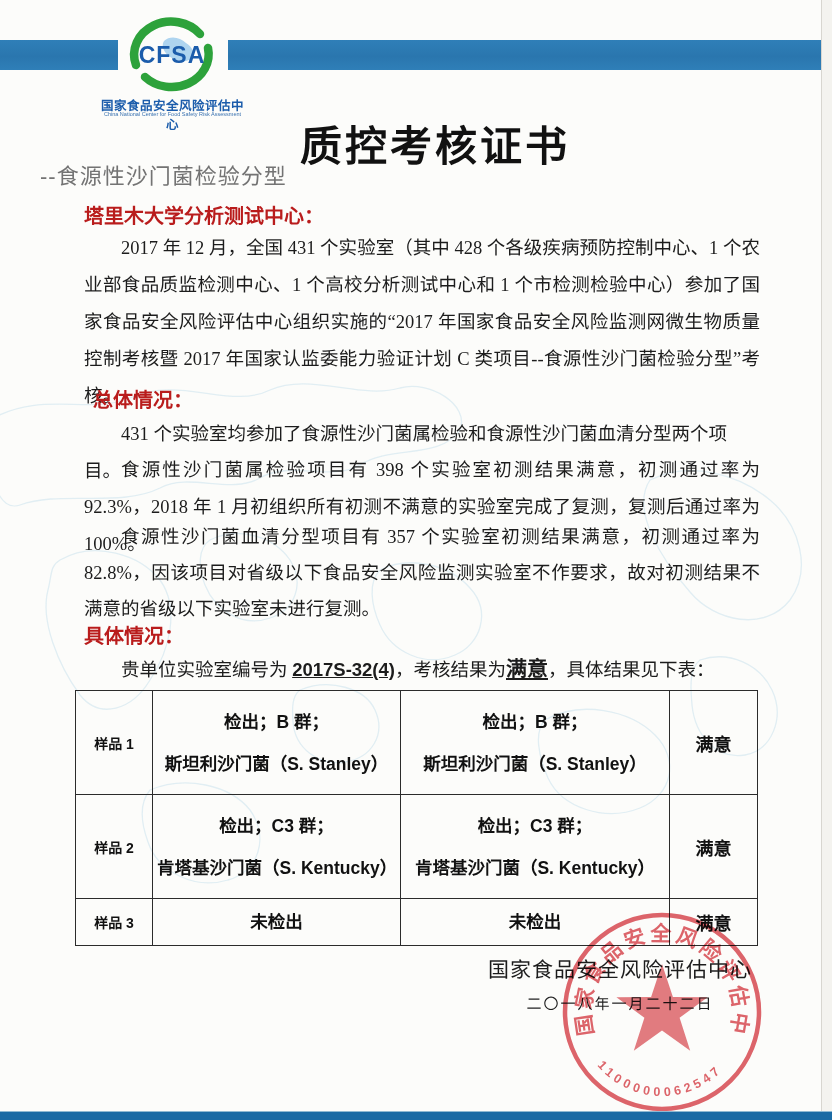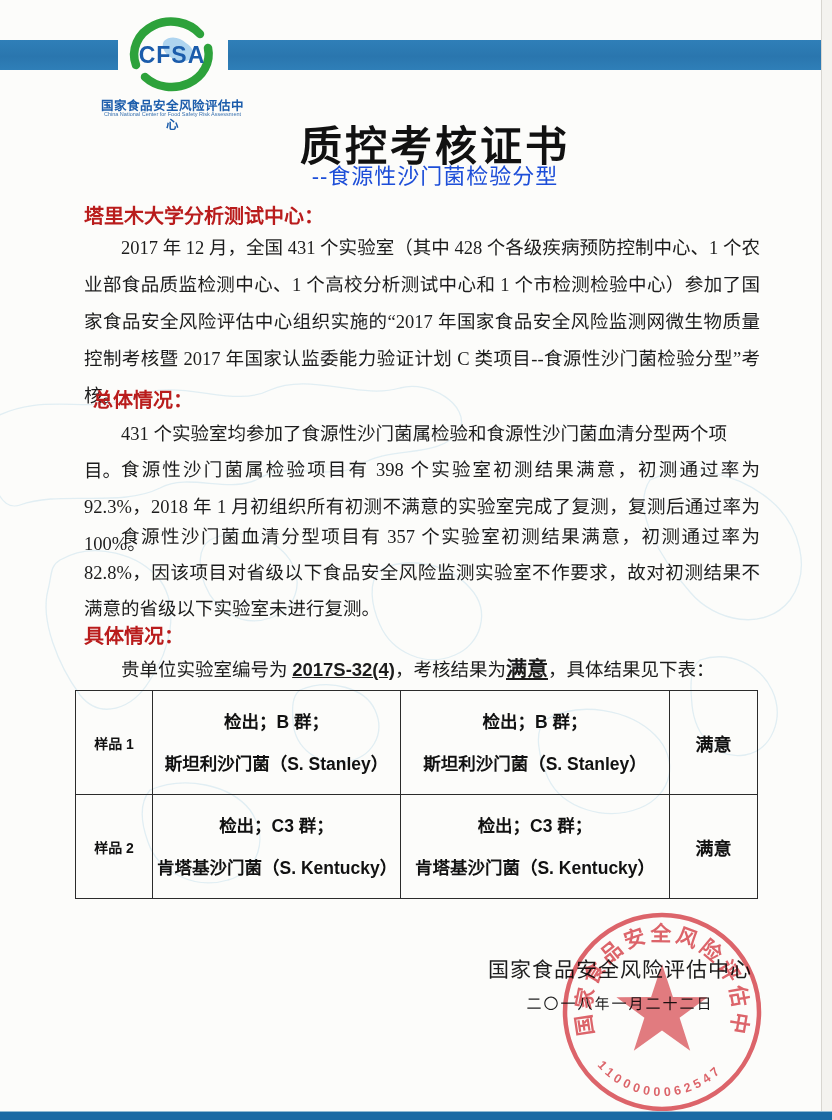--- a/index.html
+++ b/index.html
@@ -28,23 +28,23 @@
     font-family:"Liberation Sans","DejaVu Sans",sans-serif;
     font-size:12.5px;font-weight:bold;color:#1b5cab;letter-spacing:0.5px;}
   .org-en{left:95px;top:111px;width:155px;text-align:center;
     font-family:"Liberation Sans","DejaVu Sans",sans-serif;
     font-size:6px;color:#3a72b0;transform:scale(.92);}
 
   
   .title{left:40px;top:112px;width:790px;text-align:center;
     font-family:"Liberation Sans","DejaVu Sans",sans-serif;
     font-size:42px;font-weight:bold;letter-spacing:3px;color:#111;}
-  .subtitle{left:40px;top:158px;width:790px;text-align:center;
+  .subtitle{left:40px;top:158px;width:790px;
     font-family:"Liberation Sans","DejaVu Sans",sans-serif;
-    font-size:22px;font-weight:500;letter-spacing:1px;color:#1d4ed8;}
+    font-size:22px;font-weight:500;letter-spacing:1px;color:#737373;}
 
   
   .h-sec{font-family:"Liberation Sans","DejaVu Sans",sans-serif;font-size:20px;font-weight:bold;color:#b91c1c;margin:0;}
   .recipient{left:84px;top:200px;width:680px;}
   .body-text{left:84px;width:676px;margin:0;font-size:18.5px;line-height:37px;text-align:justify;text-justify:inter-ideograph;}
   .indent{text-indent:2em;}
   .intro{top:230px;}
   .overall-h{left:93px;top:384px;}
   .op1{top:416px;text-align:left;}
   .op2{top:452px;}
@@ -137,20 +137,26 @@
     <td class="eval">满意</td>
   </tr>
   <tr class="r-tall">
     <td class="sample">样品 2</td>
     <td class="result preline">检出；C3 群；
 肯塔基沙门菌（S. Kentucky）</td>
     <td class="result preline">检出；C3 群；
 肯塔基沙门菌（S. Kentucky）</td>
     <td class="eval">满意</td>
   </tr>
+  <tr class="r-short">
+    <td class="sample">样品 3</td>
+    <td class="result">未检出</td>
+    <td class="result">未检出</td>
+    <td class="eval">满意</td>
+  </tr>
 </tbody>
   </table>
 
 <div class="abs sig-org">国家食品安全风险评估中心</div>
 <div class="abs sig-date">二〇一八年一月二十二日</div>
 
 <svg class="abs seal" width="224" height="224" viewBox="-112 -112 224 224">
   <defs>
     <path id="sealRing" d="M -66,26 A 71,71 0 1 1 66,26" fill="none"></path>
     <path id="sealNum" d="M -66,52 A 84,84 0 0 0 66,52" fill="none"></path>

